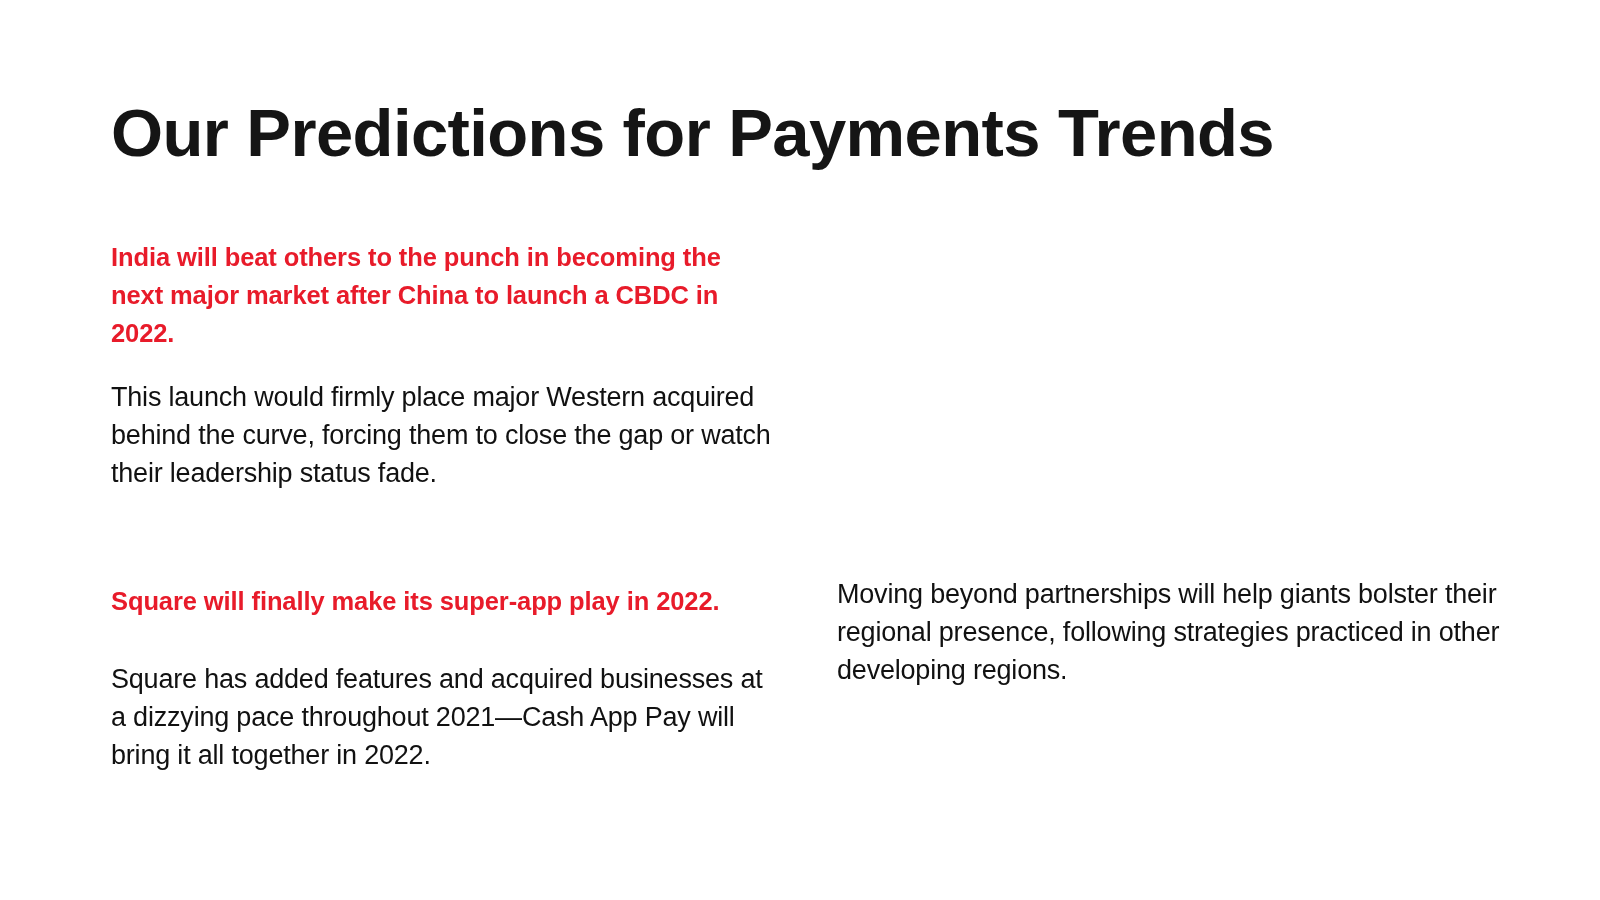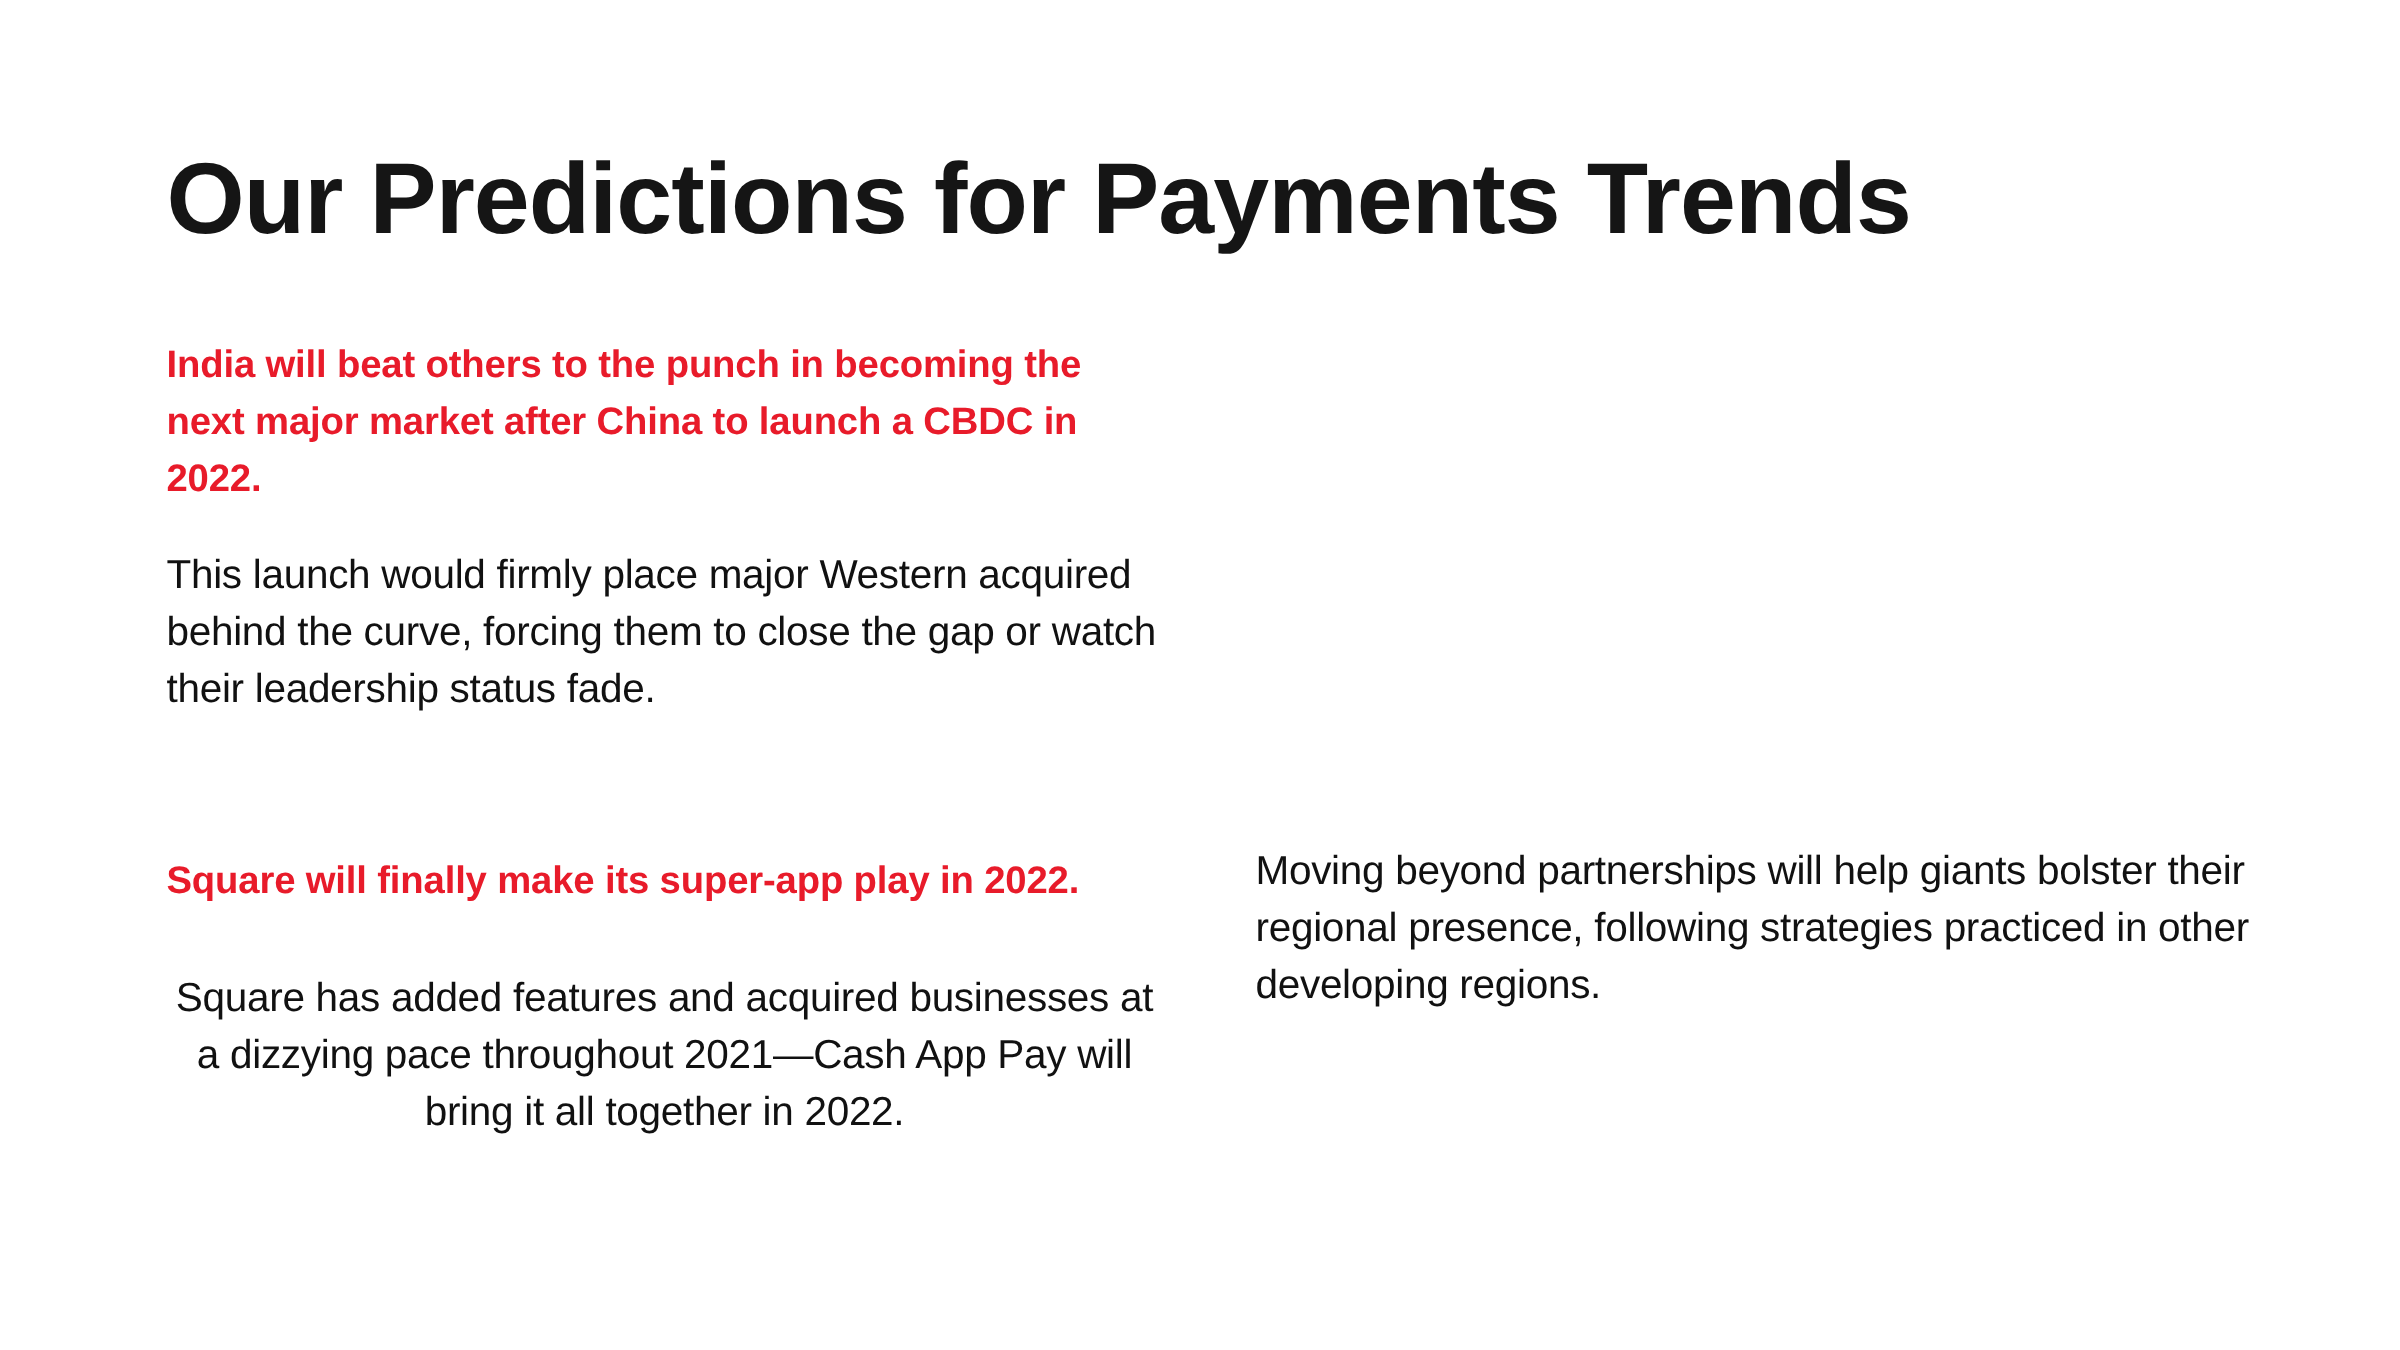--- a/index.html
+++ b/index.html
@@ -35,21 +35,21 @@
     font-weight: 700;
     letter-spacing: -0.6px;
     color: #151515;
     white-space: nowrap;
   }
 
   
   .grid {
     position: absolute;
     left: 111px;
-    top: 212px;
+    top: 226px;
     width: 1390px;
     height: 600px;
     display: grid;
     grid-template-columns: 664px 664px;
     grid-template-rows: auto auto;
     column-gap: 62px;
     row-gap: 0px;
     align-content: start;
   }
 
@@ -78,21 +78,21 @@
     font-size: 27px;
     line-height: 38px;
     font-weight: 400;
     letter-spacing: -0.2px;
     color: #111111;
   }
 
   
   .prediction.col-left.row-top    .prediction-body { margin-top: 26px; }
   .prediction.col-right.row-top   .prediction-body { margin-top: 34px; }
-  .prediction.col-left.row-bottom .prediction-body { margin-top: 40px; text-align: center; }
+  .prediction.col-left.row-bottom .prediction-body { margin-top: 40px; }
   .prediction.col-right.row-bottom .prediction-body { margin-top: 7px; }
 </style>
 </head>
 <body>
 
 <div id="slide">
 
   <h1 class="slide-title">Our Predictions for Payments Trends</h1>
 
   <div class="grid">

